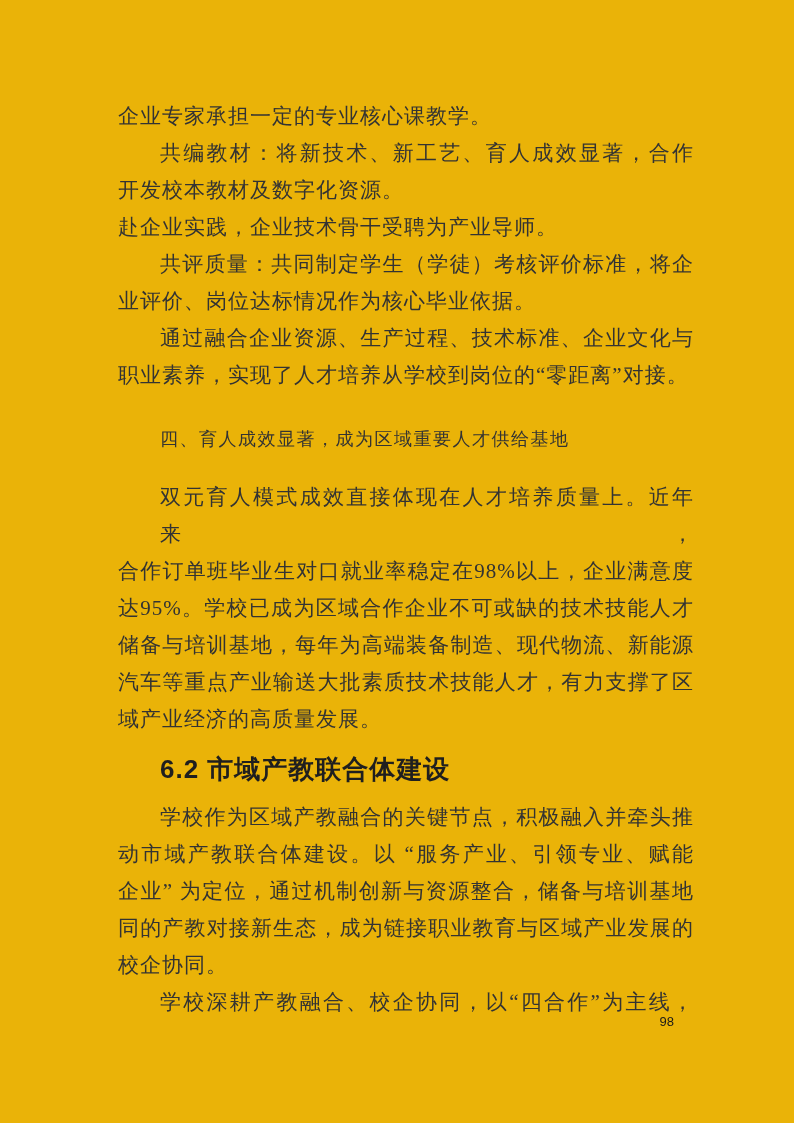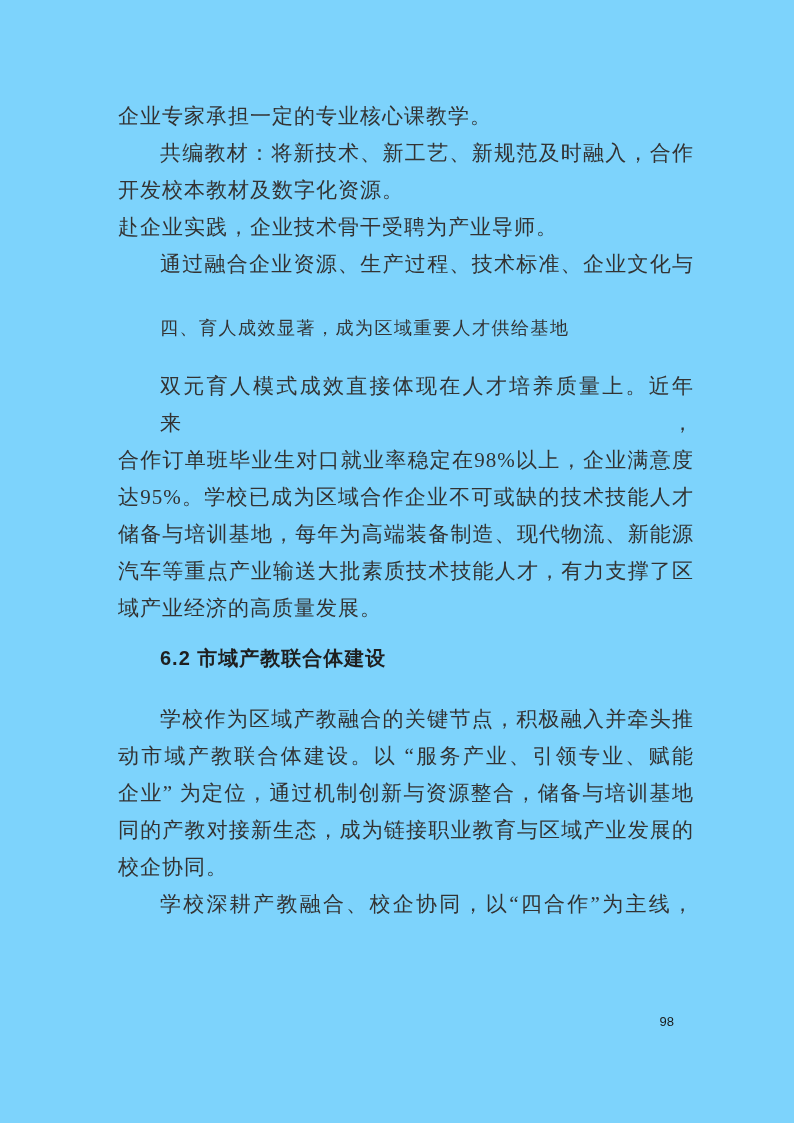--- a/index.html
+++ b/index.html
@@ -4,21 +4,21 @@
 <style>
   html, body {
     margin: 0;
     padding: 0;
     background: #ffffff;
   }
   .page {
     position: relative;
     width: 794px;
     height: 1123px;
-    background: #7dd3fc;
+    background: #eab308;
     overflow: hidden;
     font-family: "Liberation Serif", "DejaVu Serif", serif;
     color: #333333;
   }
   .content {
     position: absolute;
     left: 118px;
     top: 98px;
     width: 576px;
     font-size: 21px;
@@ -39,24 +39,24 @@
   .heading-1 {
     font-size: 18px;
     font-weight: normal;
     line-height: 37px;
     margin: 27px 0 21px 0;
     padding-left: 42px;
     letter-spacing: 1.5px;
   }
   .heading-2 {
     font-family: "Liberation Sans", "DejaVu Sans", sans-serif;
-    font-size: 20px;
+    font-size: 26px;
     font-weight: 700;
     line-height: 37px;
-    margin: 13px 0 24px 0;
+    margin: 13px 0 11px 0;
     padding-left: 42px;
     letter-spacing: 1px;
     color: #1f1f1f;
   }
   .page-number {
     position: absolute;
     left: 118px;
     top: 1014px;
     width: 556px;
     text-align: right;
@@ -70,31 +70,36 @@
 <body>
 
 <div class="page">
   <div class="content">
 
     <div class="para">
       <div class="line last">企业专家承担一定的专业核心课教学。</div>
     </div>
 
     <div class="para">
-      <div class="line indent">共编教材：将新技术、新工艺、新规范及时融入，合作</div>
+      <div class="line indent">共编教材：将新技术、新工艺、育人成效显著，合作</div>
       <div class="line last">开发校本教材及数字化资源。</div>
     </div>
 
     <div class="para">
       <div class="line last">赴企业实践，企业技术骨干受聘为产业导师。</div>
     </div>
 
+    <div class="para">
+      <div class="line indent">共评质量：共同制定学生（学徒）考核评价标准，将企</div>
+      <div class="line last">业评价、岗位达标情况作为核心毕业依据。</div>
+    </div>
 
     <div class="para">
       <div class="line indent">通过融合企业资源、生产过程、技术标准、企业文化与</div>
+      <div class="line last">职业素养，实现了人才培养从学校到岗位的“零距离”对接。</div>
     </div>
 
     <div class="heading-1">四、育人成效显著，成为区域重要人才供给基地</div>
 
     <div class="para">
       <div class="line indent">双元育人模式成效直接体现在人才培养质量上。近年来，</div>
       <div class="line">合作订单班毕业生对口就业率稳定在98%以上，企业满意度</div>
       <div class="line">达95%。学校已成为区域合作企业不可或缺的技术技能人才</div>
       <div class="line">储备与培训基地，每年为高端装备制造、现代物流、新能源</div>
       <div class="line">汽车等重点产业输送大批素质技术技能人才，有力支撑了区</div>

